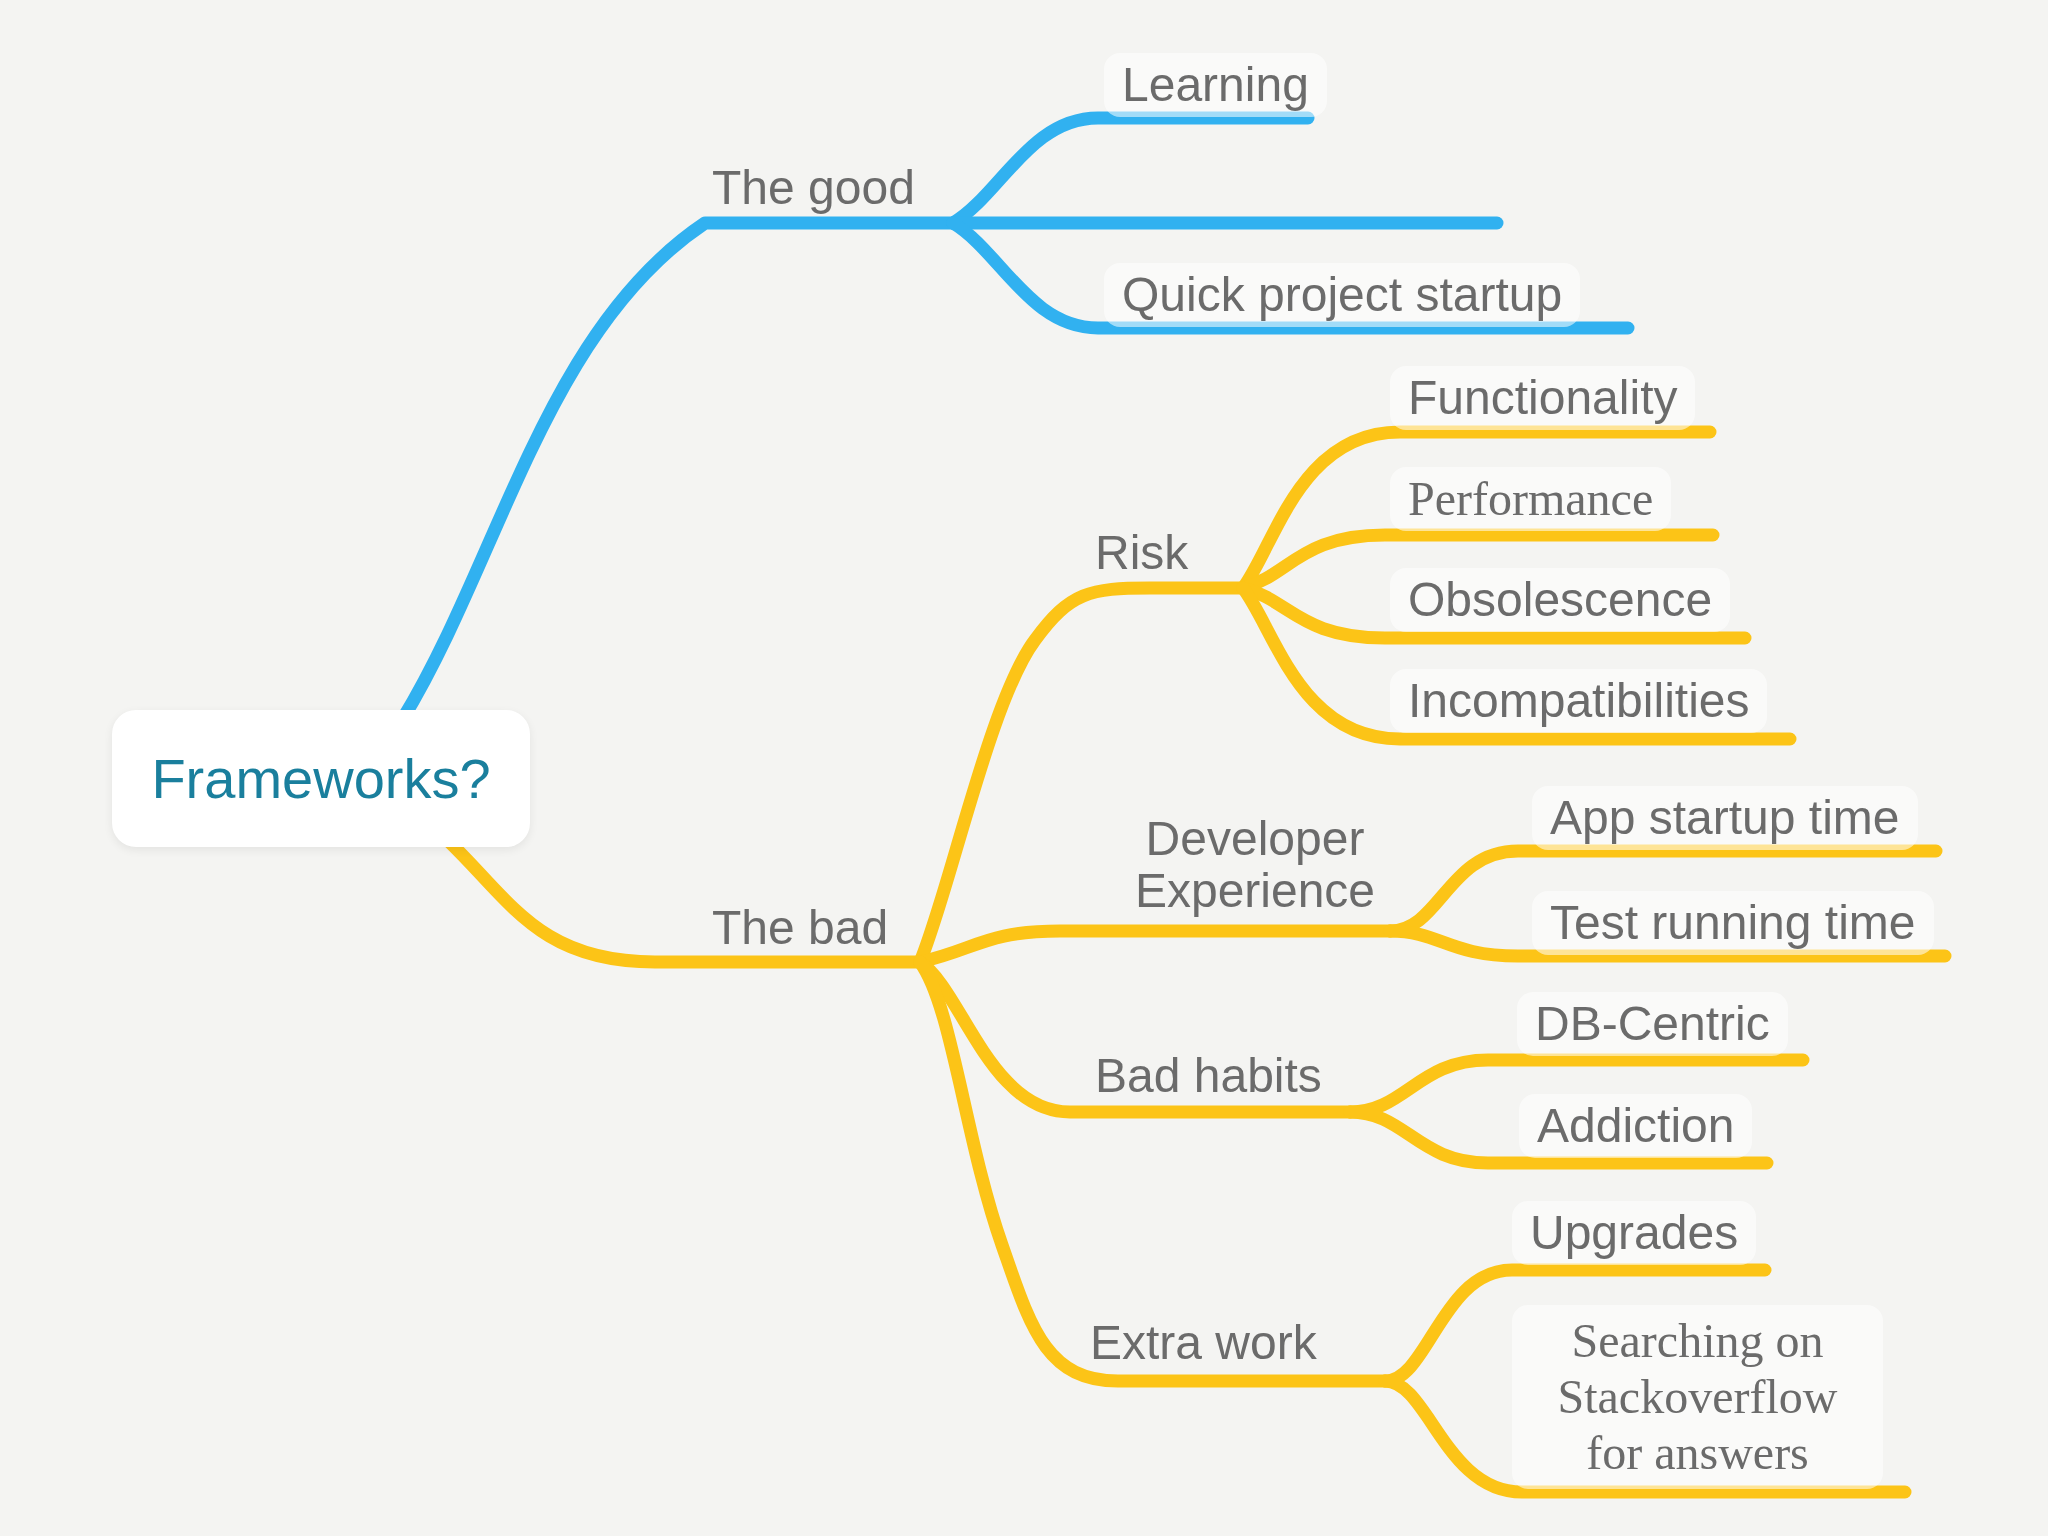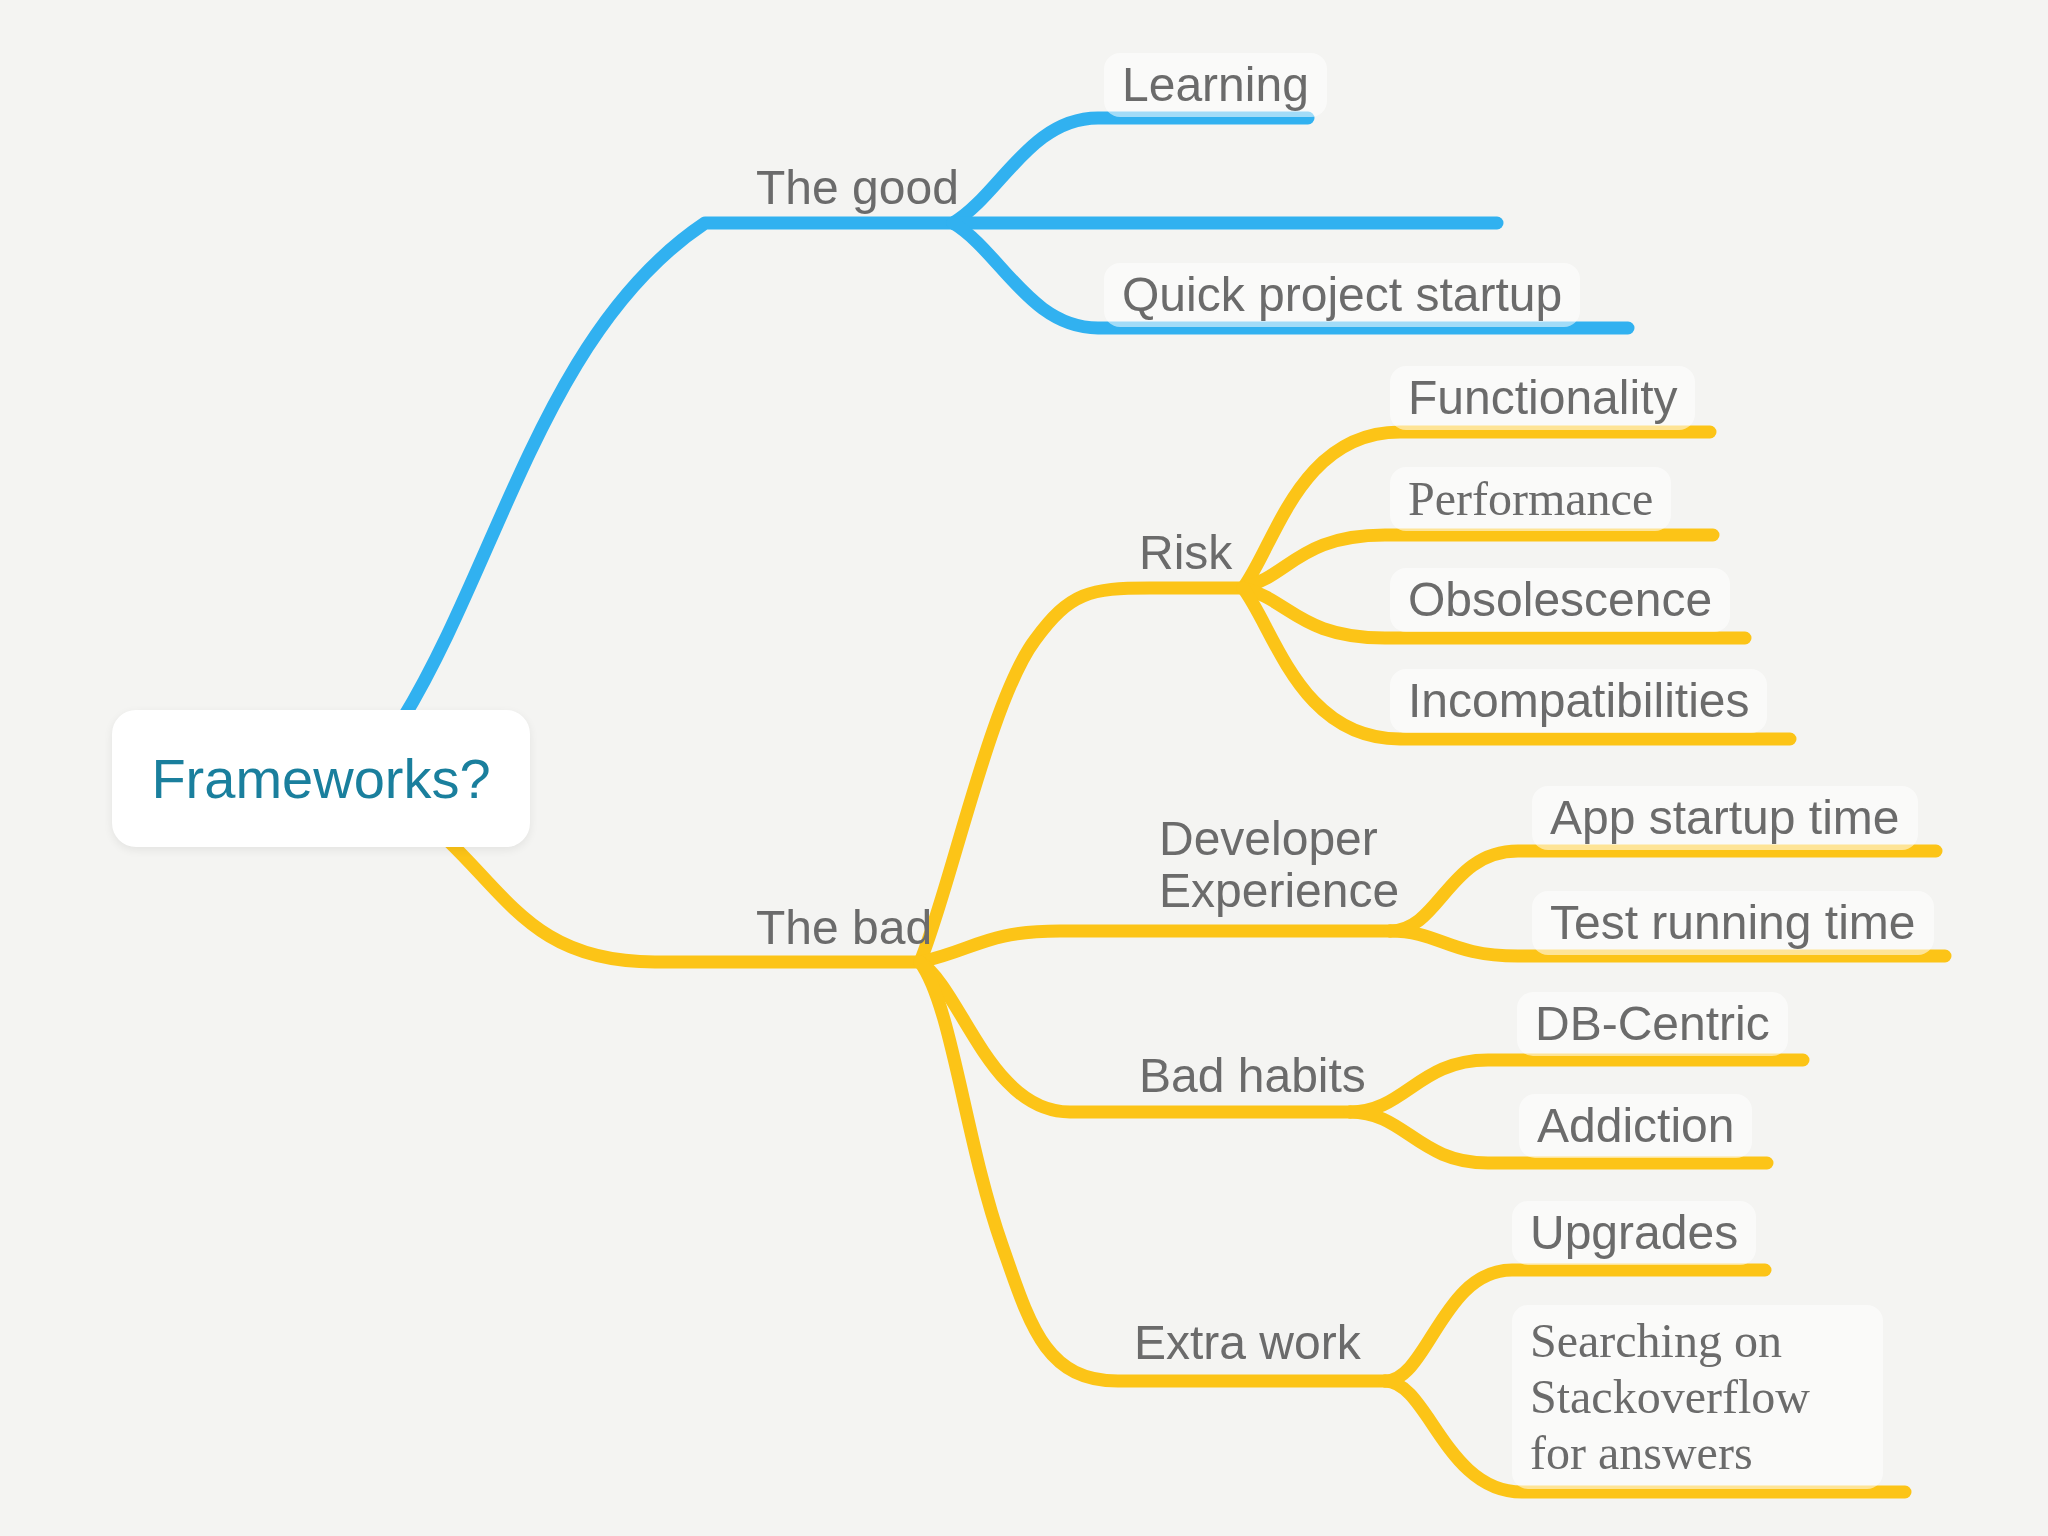--- a/index.html
+++ b/index.html
@@ -8,27 +8,27 @@
   }
   html,body{margin:0;padding:0;}
   body{background:var(--bg);font-family:"Liberation Sans",sans-serif;}
   .canvas{position:relative;width:2048px;height:1536px;background:var(--bg);overflow:hidden;}
   svg.lines{position:absolute;left:0;top:0;}
   svg.lines path{fill:none;stroke-width:13;stroke-linecap:round;stroke-linejoin:round;}
   svg.lines path.b{stroke:var(--blue);}
   svg.lines path.y{stroke:var(--yellow);}
   .node-label{
     position:absolute;color:var(--gray);font-size:48px;line-height:1;
-    white-space:nowrap;letter-spacing:0px;margin-left:44px;
+    white-space:nowrap;letter-spacing:0px;
   }
   .leaf{
     background:rgba(255,255,255,0.55);border-radius:16px;
     padding:8px 18px;margin:-8px -18px;
   }
-  .wrap{white-space:normal;}
+  .wrap{white-space:normal;text-align:center;}
   .root-node{
     position:absolute;left:112px;top:710px;width:418px;height:137px;
     background:var(--nodebg);border-radius:24px;
     box-shadow:0 3px 10px rgba(0,0,0,0.07);
     display:flex;align-items:center;justify-content:center;
   }
   .root-node span{color:var(--teal);font-size:56px;}
 </style>
 </head>
 <body>

